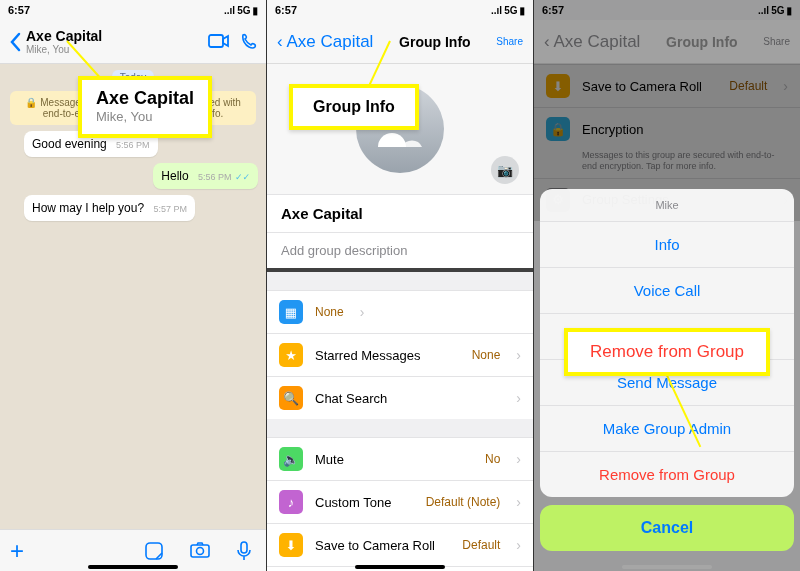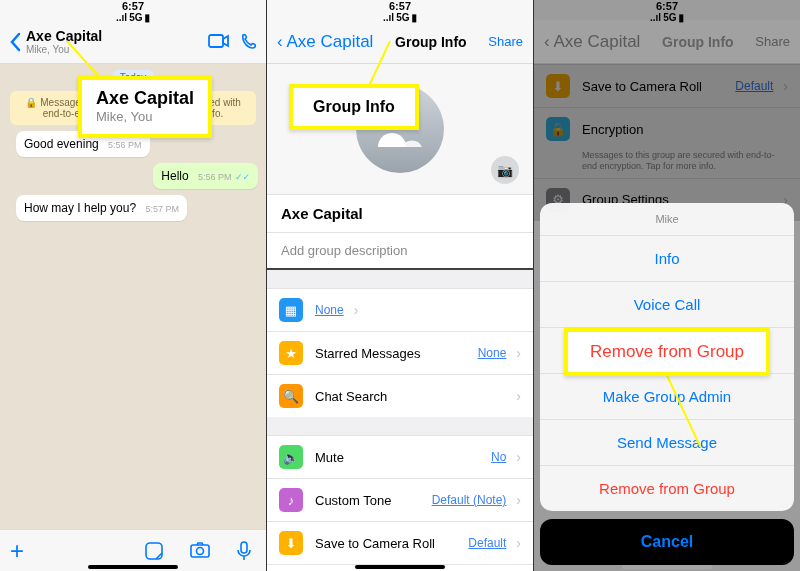--- a/index.html
+++ b/index.html
@@ -2,35 +2,35 @@
 <html><head>
 <meta charset="utf-8">
 <style>
   * { box-sizing: border-box; margin: 0; padding: 0; }
   body { font-family: -apple-system, Helvetica, Arial, sans-serif; background: #888; }
   .canvas { display: flex; width: 800px; height: 571px; background: #333; }
   .panel { width: 266px; height: 571px; position: relative; overflow: hidden; margin-right: 1px; }
   .panel:last-child { margin-right: 0; }
 
   
-  .statusbar { height: 20px; display: flex; justify-content: space-between; align-items: center; padding: 0 8px; font-size: 11px; font-weight: 600; flex-direction: column; }
+  .statusbar { height: 20px; display: flex; justify-content: space-between; align-items: center; padding: 0 8px; font-size: 11px; font-weight: 600; }
   .statusbar .right { display: flex; align-items: flex-end; gap: 2px; font-size: 10px; }
 
   
   .p1 { background: #e7e0d3; }
   .p1 .statusbar { background: #f7f7f7; }
   .navbar { background: #f7f7f7; height: 44px; display: flex; align-items: center; padding: 0 8px; border-bottom: 1px solid #dcdcdc; }
   .nav-back { color: #007aff; font-size: 22px; flex: 0 0 auto; }
   .nav-title { flex: 1; display: flex; flex-direction: column; margin-left: 4px; }
   .nav-title .t { font-size: 14px; font-weight: 600; }
   .nav-title .s { font-size: 10px; color: #8a8a8a; }
   .nav-act { color: #007aff; display: flex; gap: 10px; }
   .date-pill { margin: 6px auto; background: #deeafe; border-radius: 6px; padding: 2px 8px; font-size: 10px; width: fit-content; color: #5a6a8a; box-shadow: 0 1px 1px rgba(0,0,0,.1); }
   .enc-banner { background: #fdf0c3; margin: 4px 10px; padding: 6px 8px; font-size: 10px; text-align: center; color: #7a6a3a; border-radius: 6px; }
-  .bubble-out { background: #fff; border-radius: 8px; padding: 6px 8px; margin: 6px 16px; font-size: 12px; width: fit-content; max-width: 200px; position: relative; box-shadow: 0 1px 1px rgba(0,0,0,.08); }
+  .bubble-out { background: #fff; border-radius: 8px; padding: 6px 8px; margin: 6px 24px; font-size: 12px; width: fit-content; max-width: 200px; position: relative; box-shadow: 0 1px 1px rgba(0,0,0,.08); }
   .bubble-in { background: #e2ffc7; border-radius: 8px; padding: 6px 8px; margin: 6px 8px 6px auto; font-size: 12px; width: fit-content; max-width: 200px; box-shadow: 0 1px 1px rgba(0,0,0,.08); }
   .ts { font-size: 9px; color: #aaa; margin-left: 6px; }
   .tick { color: #53bdeb; font-size: 9px; }
   .inputbar { position: absolute; bottom: 0; left: 0; right: 0; height: 42px; background: #f7f7f7; border-top: 1px solid #dcdcdc; display: flex; align-items: center; padding: 0 10px; gap: 26px; }
   .inputbar .plus { color: #007aff; font-size: 24px; font-weight: 300; }
   .inputbar .spacer { flex: 1; }
   .inputbar .ic { color: #007aff; width: 20px; height: 20px; }
   .homebar { position: absolute; bottom: 2px; left: 50%; transform: translateX(-50%); width: 90px; height: 4px; background: #000; border-radius: 4px; }
 
   
@@ -38,49 +38,49 @@
   .callout1 .c1a { font-size: 18px; font-weight: 700; }
   .callout1 .c1b { font-size: 13px; color: #888; }
   .line1 { position: absolute; top: 40px; left: 67px; width: 70px; height: 2px; background: #fff700; transform-origin: left center; transform: rotate(48deg); z-index: 4; }
 
   
   .p2 { background: #f0f0f2; }
   .p2 .statusbar { background: #f7f7f7; }
   .navbar2 { background: #f7f7f7; height: 44px; display: flex; align-items: center; justify-content: space-between; padding: 0 10px; border-bottom: 1px solid #dcdcdc; }
   .nb2-left { color: #007aff; font-size: 17px; }
   .nb2-mid { font-size: 14px; font-weight: 600; }
-  .nb2-right { color: #007aff; font-size: 13px; }
+  .nb2-right { color: #007aff; font-size: 10px; }
   .groupimg { height: 130px; background: #f7f7f7; display: flex; align-items: center; justify-content: center; position: relative; }
   .avatar { width: 88px; height: 88px; border-radius: 50%; background: linear-gradient(180deg,#cfd4da,#9aa3ac); display: flex; align-items: center; justify-content: center; color: #fff; }
   .cambtn { position: absolute; right: 14px; bottom: 10px; width: 28px; height: 28px; border-radius: 50%; background: #d7d9db; display:flex; align-items:center; justify-content:center; color:#6a6f74; font-size:13px;}
   .grname { background: #fff; padding: 10px 14px; font-size: 15px; font-weight: 600; border-top: 1px solid #e3e3e5; }
-  .grdesc { background: #fff; padding: 10px 14px; font-size: 13px; color: #8a8a8e; border-top: 1px solid #e3e3e5; border-bottom: 2px solid #404040; }
+  .grdesc { background: #fff; padding: 10px 14px; font-size: 13px; color: #8a8a8e; border-top: 1px solid #e3e3e5; border-bottom: 4px solid #404040; }
   .gap { height: 18px; }
   .row { background: #fff; border-top: 1px solid #e3e3e5; padding: 9px 12px; display: flex; align-items: center; font-size: 13px; }
   .row:last-child { border-bottom: 1px solid #e3e3e5; }
   .ricon { width: 24px; height: 24px; border-radius: 5px; margin-right: 12px; display: flex; align-items: center; justify-content: center; color: #fff; font-size: 13px; }
   .rlabel { flex: 1; }
-  .rval { color: #3b82f6; font-size: 12px; margin-right: 10px; text-decoration: underline; }
+  .rval { color: #a16207; font-size: 12px; margin-right: 16px; }
   .chev { color: #c5c5c8; font-size: 14px; }
   .rsub { font-size: 9px; color: #8a8a8e; padding: 0 12px 6px 48px; background: #fff; line-height: 1.2; }
   .callout2 { position: absolute; top: 84px; left: 22px; background: #fff; border: 4px solid #fff700; padding: 10px 20px; box-shadow: 0 2px 4px rgba(0,0,0,.15); z-index: 5; font-size: 16px; font-weight: 700; }
   .line2 { position: absolute; top: 40px; left: 123px; width: 68px; height: 2px; background: #fff700; transform-origin: left center; transform: rotate(115deg); z-index: 4; }
 
   
   .p3 { background: #f0f0f2; }
   .p3-dim { position: absolute; inset: 0; background: rgba(0,0,0,.35); z-index: 2; }
   .p3 .statusbar { position: relative; z-index: 3; }
   .p3 .navbar2 { position: relative; z-index: 1; color: #999; }
   .p3 .grname, .p3 .grdesc, .p3 .row, .p3 .rsub { position: relative; z-index: 1; filter: brightness(.8); }
-  .sheet { position: absolute; left: 6px; right: 6px; bottom: 6px; z-index: 4; }
+  .sheet { position: absolute; left: 6px; right: 6px; bottom: 20px; z-index: 4; }
   .sheetbox { background: rgba(248,248,248,.97); border-radius: 12px; overflow: hidden; margin-bottom: 8px; }
   .sheetrow { padding: 14px 0; text-align: center; font-size: 15px; color: #007aff; border-top: 1px solid #e0e0e2; }
   .sheetrow:first-child { border-top: none; font-size: 11px; color: #8a8a8e; padding: 10px 0; }
   .sheetrow.danger { color: #ff3b30; }
-  .cancelbox { background: #000000; border-radius: 12px; padding: 14px 0; text-align: center; font-size: 16px; font-weight: 600; color: #007aff; }
+  .cancelbox { background: #bef264; border-radius: 12px; padding: 14px 0; text-align: center; font-size: 16px; font-weight: 600; color: #007aff; }
   .callout3 { position: absolute; top: 328px; left: 30px; right: 30px; background: #fff; border: 4px solid #fff700; padding: 10px 8px; box-shadow: 0 2px 4px rgba(0,0,0,.15); z-index: 6; text-align: center; color: #ff3b30; font-size: 17px; }
   .line3 { position: absolute; top: 368px; left: 130px; width: 86px; height: 2px; background: #fff700; transform-origin: left center; transform: rotate(65deg); z-index: 5; }
 
   svg { display: block; }
 </style>
 </head>
 <body>
 
 <div class="canvas">
 
@@ -259,22 +259,22 @@
     </div>
 
     <div class="p3-dim"></div>
 
     <div class="sheet">
       <div class="sheetbox">
         <div class="sheetrow">Mike</div>
         <div class="sheetrow">Info</div>
         <div class="sheetrow">Voice Call</div>
         <div class="sheetrow">Video Call</div>
+        <div class="sheetrow">Send Message</div>
         <div class="sheetrow">Make Group Admin</div>
-        <div class="sheetrow">Send Message</div>
         <div class="sheetrow danger">Remove from Group</div>
       </div>
       <div class="cancelbox">Cancel</div>
     </div>
 
     <div class="callout3">Remove from Group</div>
     <div class="line3"></div>
     <div class="homebar" style="background:#fff"></div>
   </div>
 

